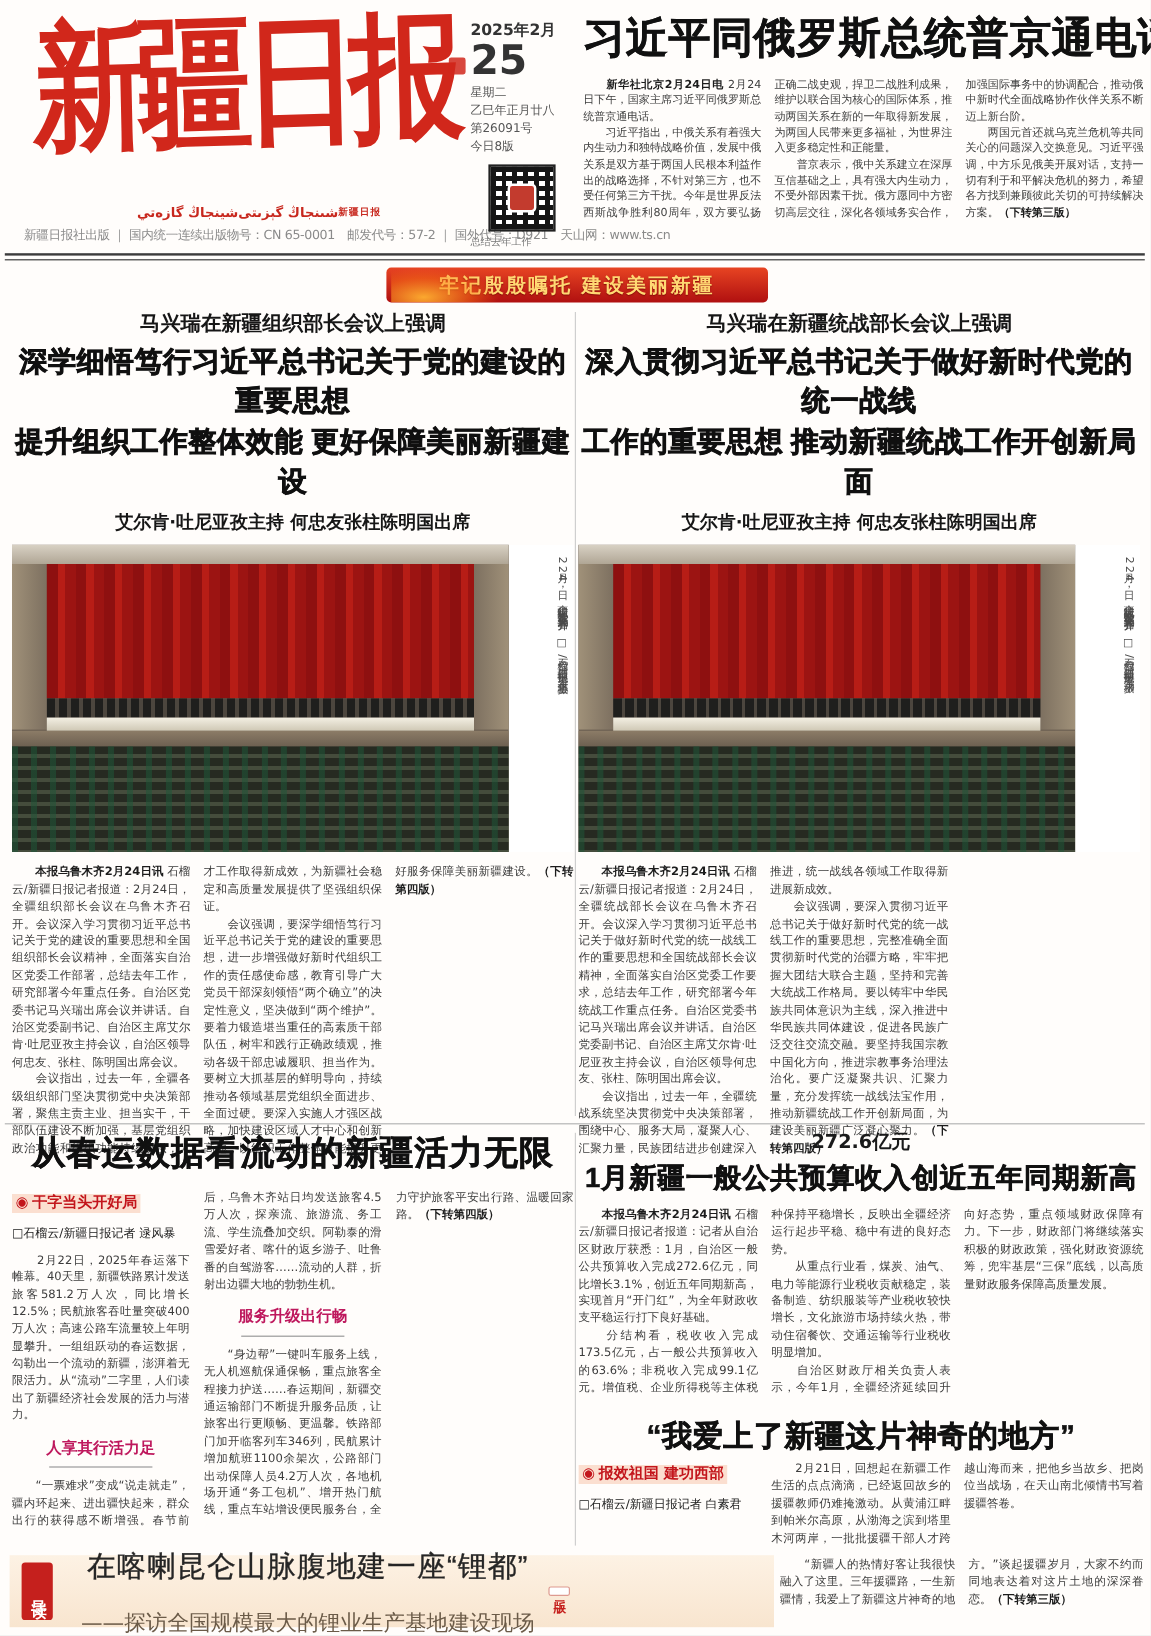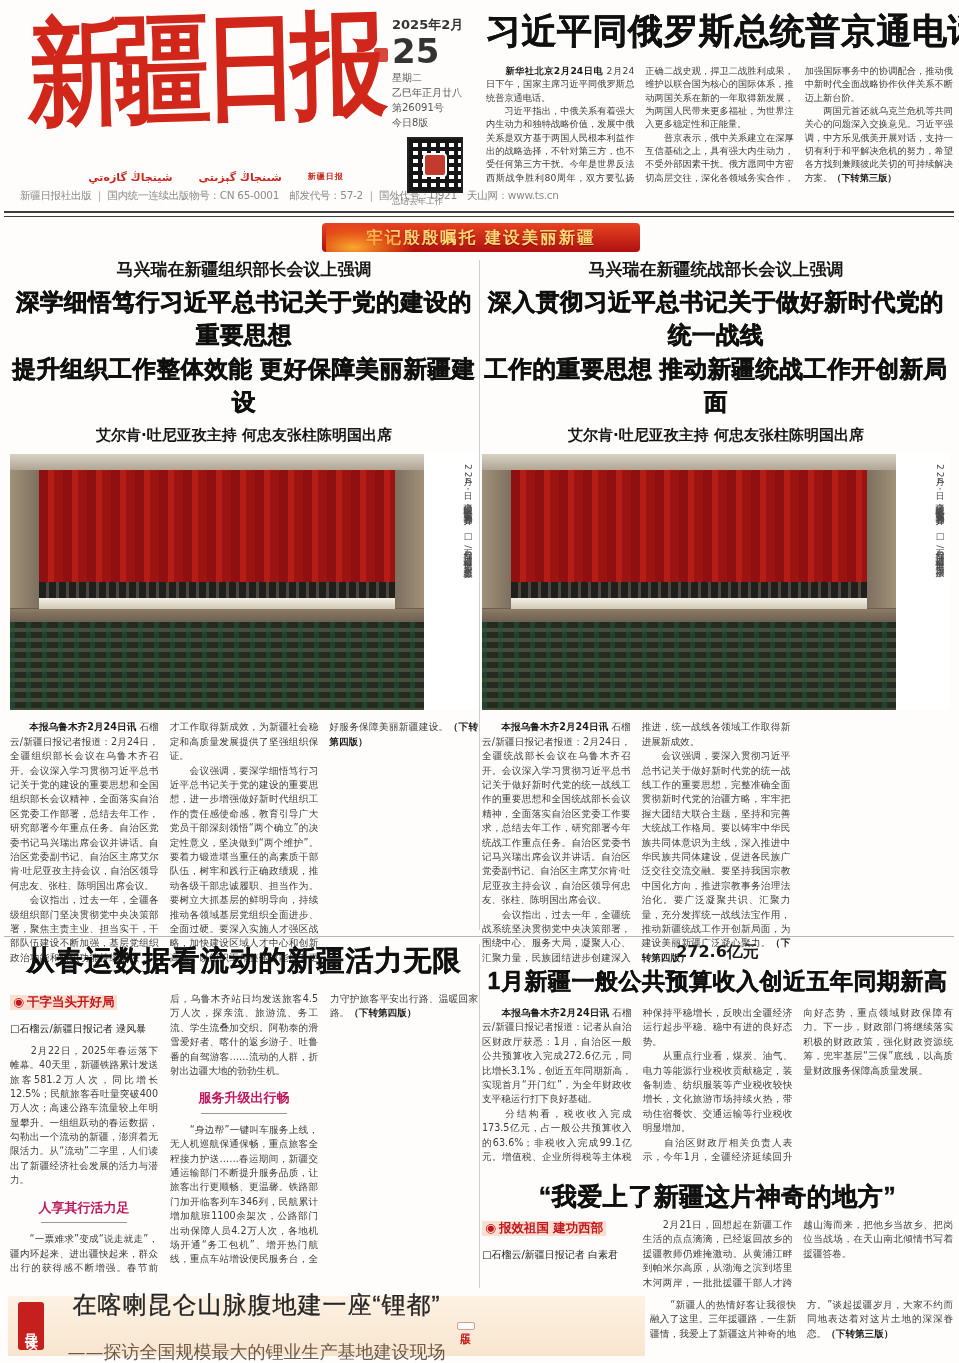--- a/index.html
+++ b/index.html
@@ -6,21 +6,21 @@
   html,body{background:#e9e9e9}
   .page{position:relative;width:959px;height:1363px;margin:0 auto;background:#fffdfb;overflow:hidden;
         font-family:"DejaVu Sans",sans-serif;color:#222}
 
   
   .masthead{position:absolute;left:26px;top:14px;width:368px;height:172px}
   .masthead-title{font-family:"DejaVu Serif",serif;font-weight:bold;font-size:96px;line-height:1.05;
         color:#d1271b;letter-spacing:-8px;transform:scaleY(1.2) rotate(-1.5deg);transform-origin:left top;
         white-space:nowrap}
   .masthead-seal{position:absolute;right:6px;top:34px;width:14px;height:14px;background:#d1271b;border-radius:2px;opacity:.85}
-  .masthead-scripts{position:absolute;left:40px;bottom:2px;width:300px;display:flex;gap:26px;justify-content:center;
+  .masthead-scripts{position:absolute;left:40px;bottom:2px;width:300px;display:flex;justify-content:center;
         color:#c8281e;font-size:11px;font-weight:bold;white-space:nowrap}
   .publisher-line{position:absolute;left:20px;top:189px;width:460px;font-size:10.5px;color:#8a8a8a;white-space:nowrap;letter-spacing:-.3px}
 
   
   .dateblock{position:absolute;left:392px;top:16px;width:86px;text-align:left;color:#333}
   .dateblock .ym{font-size:13px;font-weight:bold}
   .dateblock .day{font-size:34px;font-weight:bold;line-height:1.05}
   .dateblock .meta{font-size:10px;line-height:1.5;color:#555}
   .qr{width:56px;height:56px;margin:7px auto 3px;position:relative;border:2px solid #222;
       background-image:repeating-linear-gradient(0deg,#151515 0 4px,transparent 4px 8px),
@@ -46,21 +46,21 @@
   .slogan{position:absolute;left:322px;top:223px;width:318px;height:29px;border-radius:4px;
       background:linear-gradient(180deg,#e74422,#b01010);display:flex;align-items:center;justify-content:center;
       color:#ffd873;font-weight:bold;font-size:16.5px;letter-spacing:2px;text-shadow:0 1px 1px rgba(110,0,0,.7);overflow:hidden}
   .slogan::before{content:"";position:absolute;left:4px;top:0;width:90px;height:100%;
       background:radial-gradient(ellipse at 30% 85%,rgba(255,176,48,.95),rgba(255,120,20,.45) 45%,transparent 70%)}
 
   
   .story{position:absolute;top:258px;width:468px}
   .story.left{left:10px}.story.right{left:482px}
   .kicker{font-size:17px;font-weight:bold;text-align:center;color:#161616}
-  .headline{margin-top:5px;font-family:Liberation Sans, sans-serif;font-weight:bold;font-size:23.5px;
+  .headline{margin-top:5px;font-family:Liberation Serif, serif;font-weight:bold;font-size:23.5px;
       line-height:1.42;text-align:center;color:#101010;-webkit-text-stroke:.6px #101010;letter-spacing:.5px}
   .deck{margin-top:7px;font-size:15px;font-weight:bold;text-align:center;color:#161616}
   .figure{display:flex;height:256px;margin-top:9px}
   .photo{flex:1;position:relative;background:#6b5f52;overflow:hidden}
   .photo i{position:absolute;display:block}
   .ph-ceiling{top:0;left:0;right:0;height:6%;background:linear-gradient(#d8d1c4,#b0a695)}
   .ph-wall-l{top:6%;left:0;width:7%;height:54%;background:linear-gradient(90deg,#a09179,#7d7060)}
   .ph-wall-r{top:6%;right:0;width:7%;height:54%;background:linear-gradient(-90deg,#a09179,#7d7060)}
   .ph-curtain{top:6%;left:7%;right:7%;height:44%;background:repeating-linear-gradient(90deg,#8e1010 0 9px,#b71d16 9px 15px,#9c1412 15px 24px)}
   .ph-presidium{top:50%;left:7%;right:7%;height:6%;background:repeating-linear-gradient(90deg,#1f1f1d 0 7px,#4c463e 7px 10px)}

